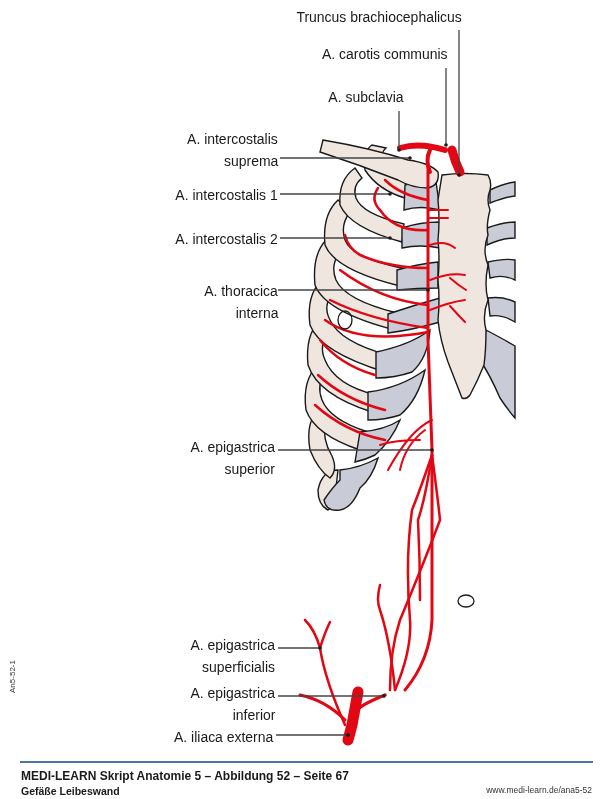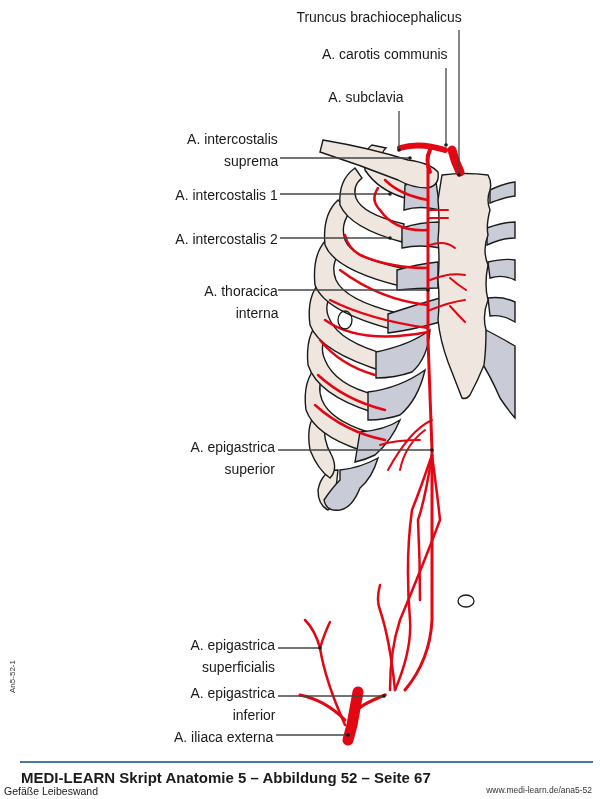--- a/index.html
+++ b/index.html
@@ -1,21 +1,21 @@
 <!DOCTYPE html>
 <html><head>
 <meta charset="utf-8">
 <style>
   html,body{margin:0;padding:0;background:#fff;}
   body{width:600px;height:799px;position:relative;overflow:hidden;font-family:"Liberation Sans",sans-serif;}
   #fig{position:absolute;left:0;top:0;width:600px;height:799px;}
   .lbl{position:absolute;font-family:"Liberation Sans",sans-serif;font-size:15.5px;color:#1a1a1a;text-align:right;line-height:21px;white-space:nowrap;transform:scaleX(0.9);transform-origin:right center;}
   .footer-rule{position:absolute;left:20px;top:761px;width:573px;height:2px;background:#4a76a8;}
-  .f1{position:absolute;left:21px;top:769px;font-size:15px;font-weight:bold;color:#1a1a1a;}
-  .f2{position:absolute;left:4px;top:785px;font-size:10.5px;font-weight:normal;color:#1a1a1a;}
+  .f1{position:absolute;left:21px;top:769px;font-size:12px;font-weight:bold;color:#1a1a1a;}
+  .f2{position:absolute;left:21px;top:785px;font-size:10.5px;font-weight:bold;color:#1a1a1a;}
   .f3{position:absolute;right:8px;top:770px;font-size:8.5px;color:#333;margin-top:15px;}
   .side{position:absolute;left:-4px;top:672px;font-size:8px;color:#333;transform:rotate(-90deg);transform-origin:center;white-space:nowrap;}
 </style>
 </head>
 <body>
 
 <svg id="fig" viewBox="0 0 600 799" xmlns="http://www.w3.org/2000/svg">
   <g fill="#c9ccd6" stroke="#1a1a1a" stroke-width="1.4">
     <path d="M490 190 Q505 183 515 182 L515 196 Q505 197 490 203 Z"></path>
     <path d="M487 228 Q503 222 515 222 L515 238 Q502 238 487 245 Z"></path>

